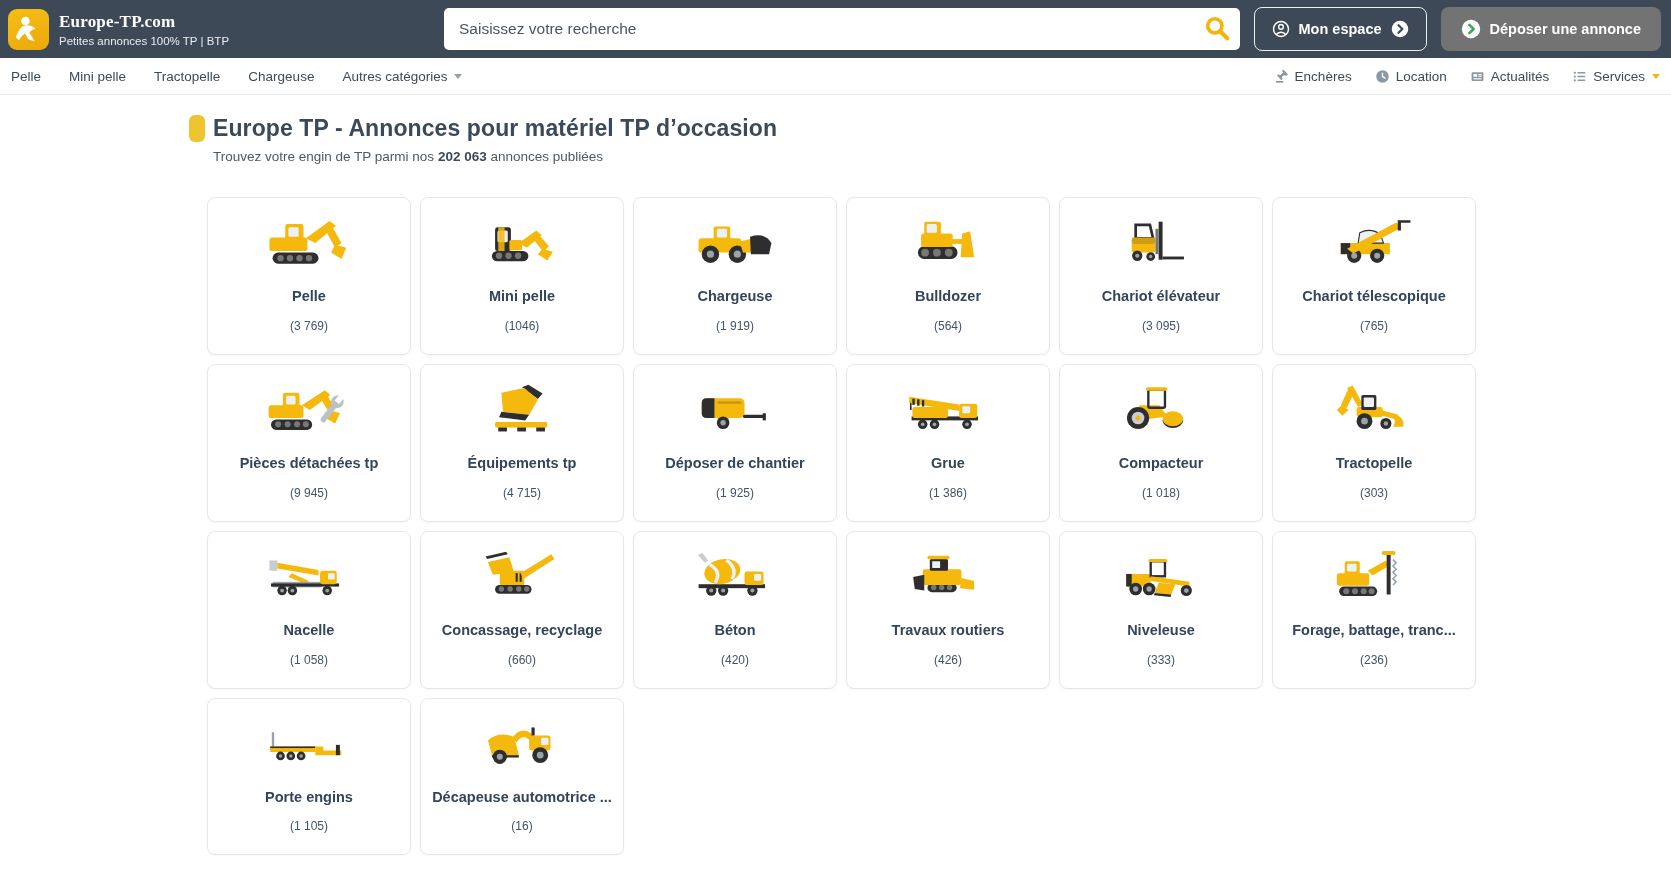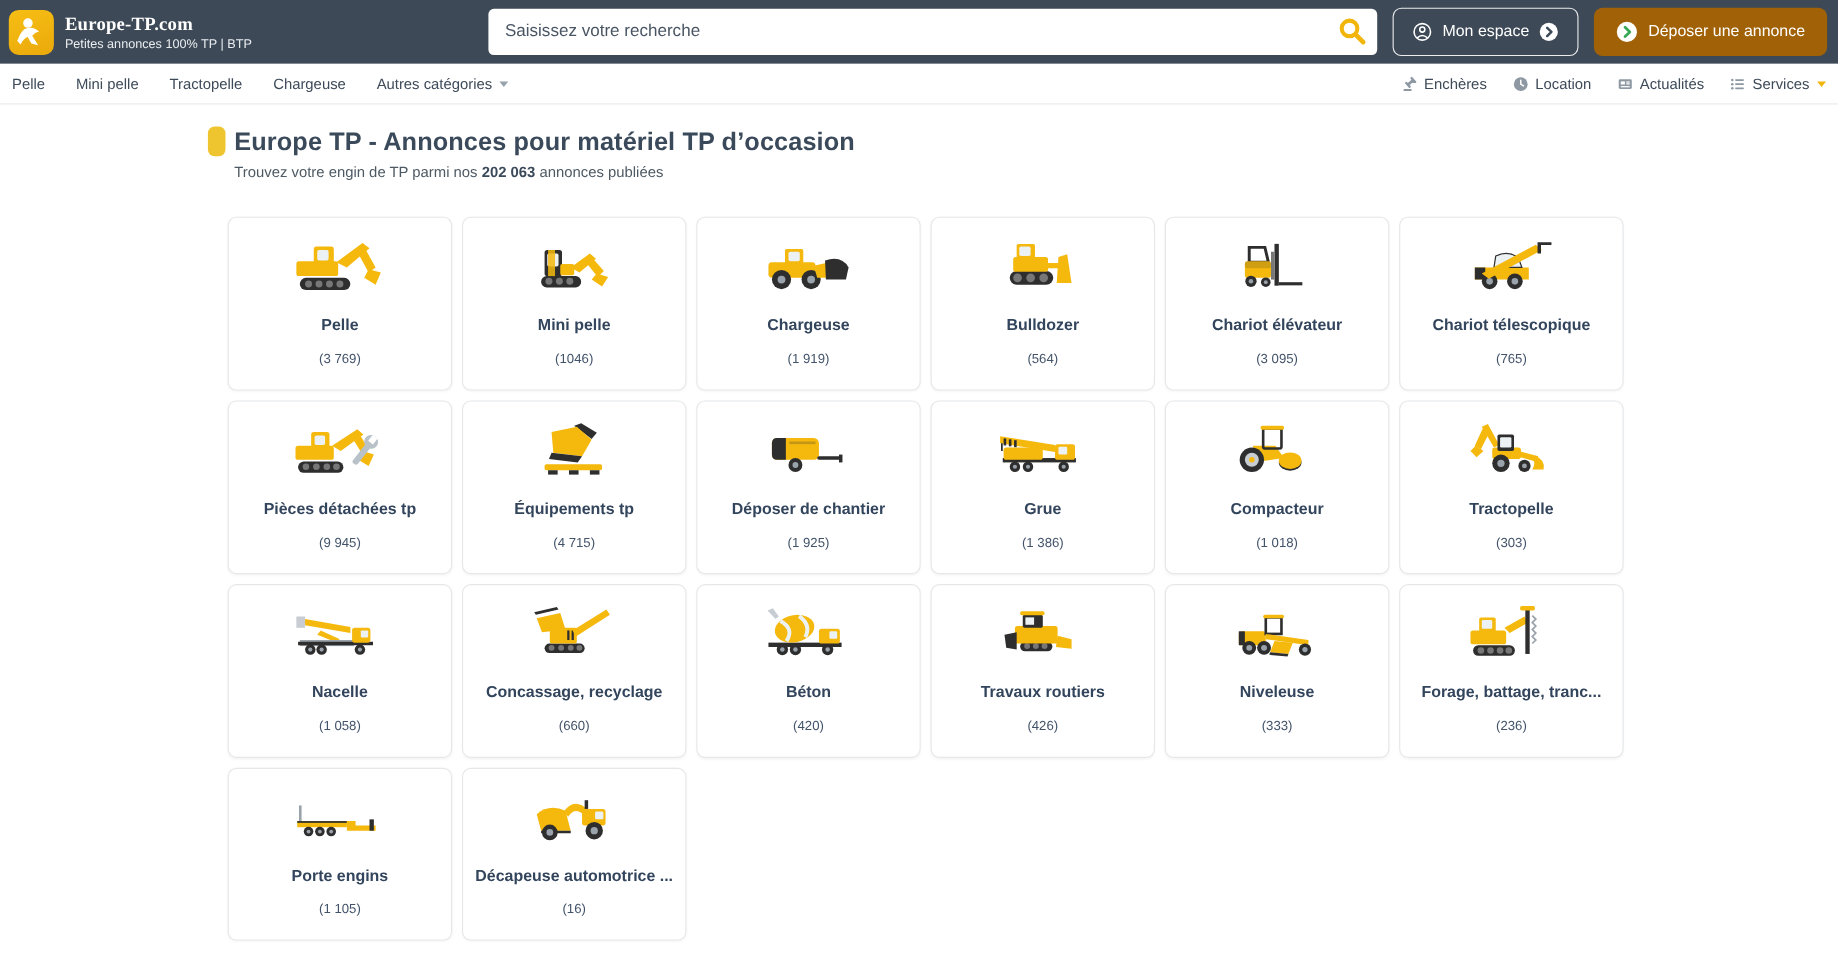--- a/index.html
+++ b/index.html
@@ -14,23 +14,23 @@
   .logo{width:41px;height:41px;border-radius:9px;background:linear-gradient(160deg,#F6BE14,#EBA90B);
         display:flex;align-items:center;justify-content:center;flex:0 0 auto;}
   .brand-title{color:#fff;font-weight:bold;font-size:17px;letter-spacing:.2px;font-family:Liberation Serif, serif;}
   .brand-sub{color:#e9edf0;font-size:11.5px;margin-top:3px;}
   .searchwrap{position:relative;flex:1 1 auto;height:42px;padding-left:46px;}
   .searchwrap input{width:100%;height:42px;border:none;border-radius:5px;padding:0 52px 0 15px;
         font-size:15.5px;font-family:inherit;color:#2d3742;outline:none;}
   .searchwrap input::placeholder{color:#495563;opacity:1;}
   .searchbtn{position:absolute;right:6px;top:5px;width:34px;height:32px;border:none;background:transparent;cursor:pointer;padding:0;}
   .hbtn{height:44px;border-radius:8px;display:flex;align-items:center;gap:9px;font-family:inherit;
-        font-weight:normal;font-size:14.5px;cursor:pointer;white-space:nowrap;}
+        font-weight:bold;font-size:14.5px;cursor:pointer;white-space:nowrap;}
   .btn-outline{background:transparent;border:1.6px solid rgba(255,255,255,.9);color:#fff;padding:0 17px;}
-  .btn-green{background:#a16207;border:none;color:#fff;padding:0 20px;margin-right:2px;justify-content:flex-end;}
+  .btn-green{background:#737373;border:none;color:#fff;padding:0 20px;margin-right:2px;justify-content:flex-end;}
   .ico18 svg{display:block;width:18px;height:18px;}
   .ico20 svg{display:block;width:20px;height:20px;}
   
   .subnav{height:37px;display:flex;align-items:center;padding:0 11px;border-bottom:1px solid #e7e9ea;background:#fff;}
   .nav-left{display:flex;align-items:center;gap:28px;}
   .nav-right{margin-left:auto;display:flex;align-items:center;gap:23px;}
   .nav-item{display:flex;align-items:center;gap:6px;font-size:13.5px;color:#3d4a58;text-decoration:none;cursor:pointer;}
   .nav-ico{display:flex;}
   .nav-ico svg{width:15px;height:15px;display:block;}
   .caret{width:0;height:0;border-left:4px solid transparent;border-right:4px solid transparent;

